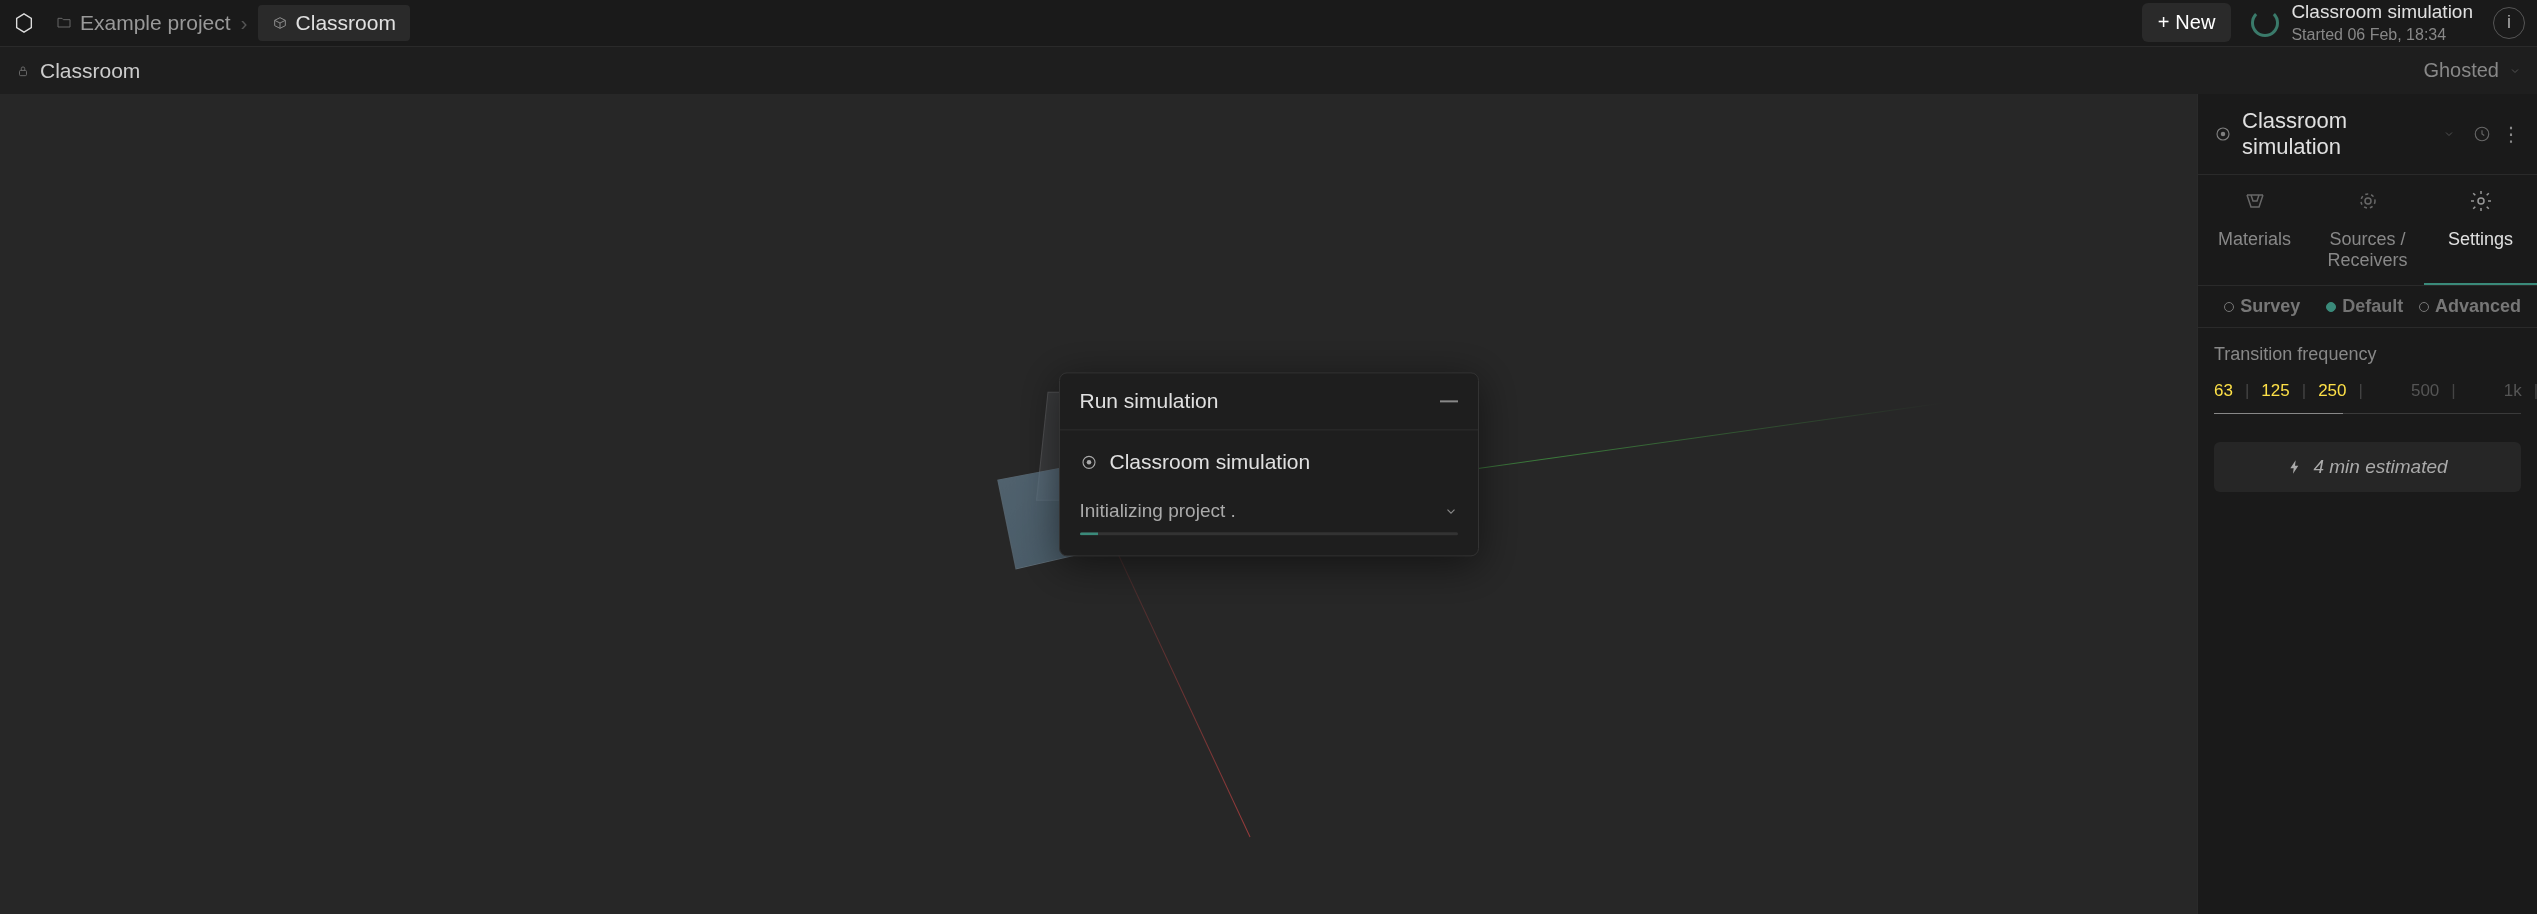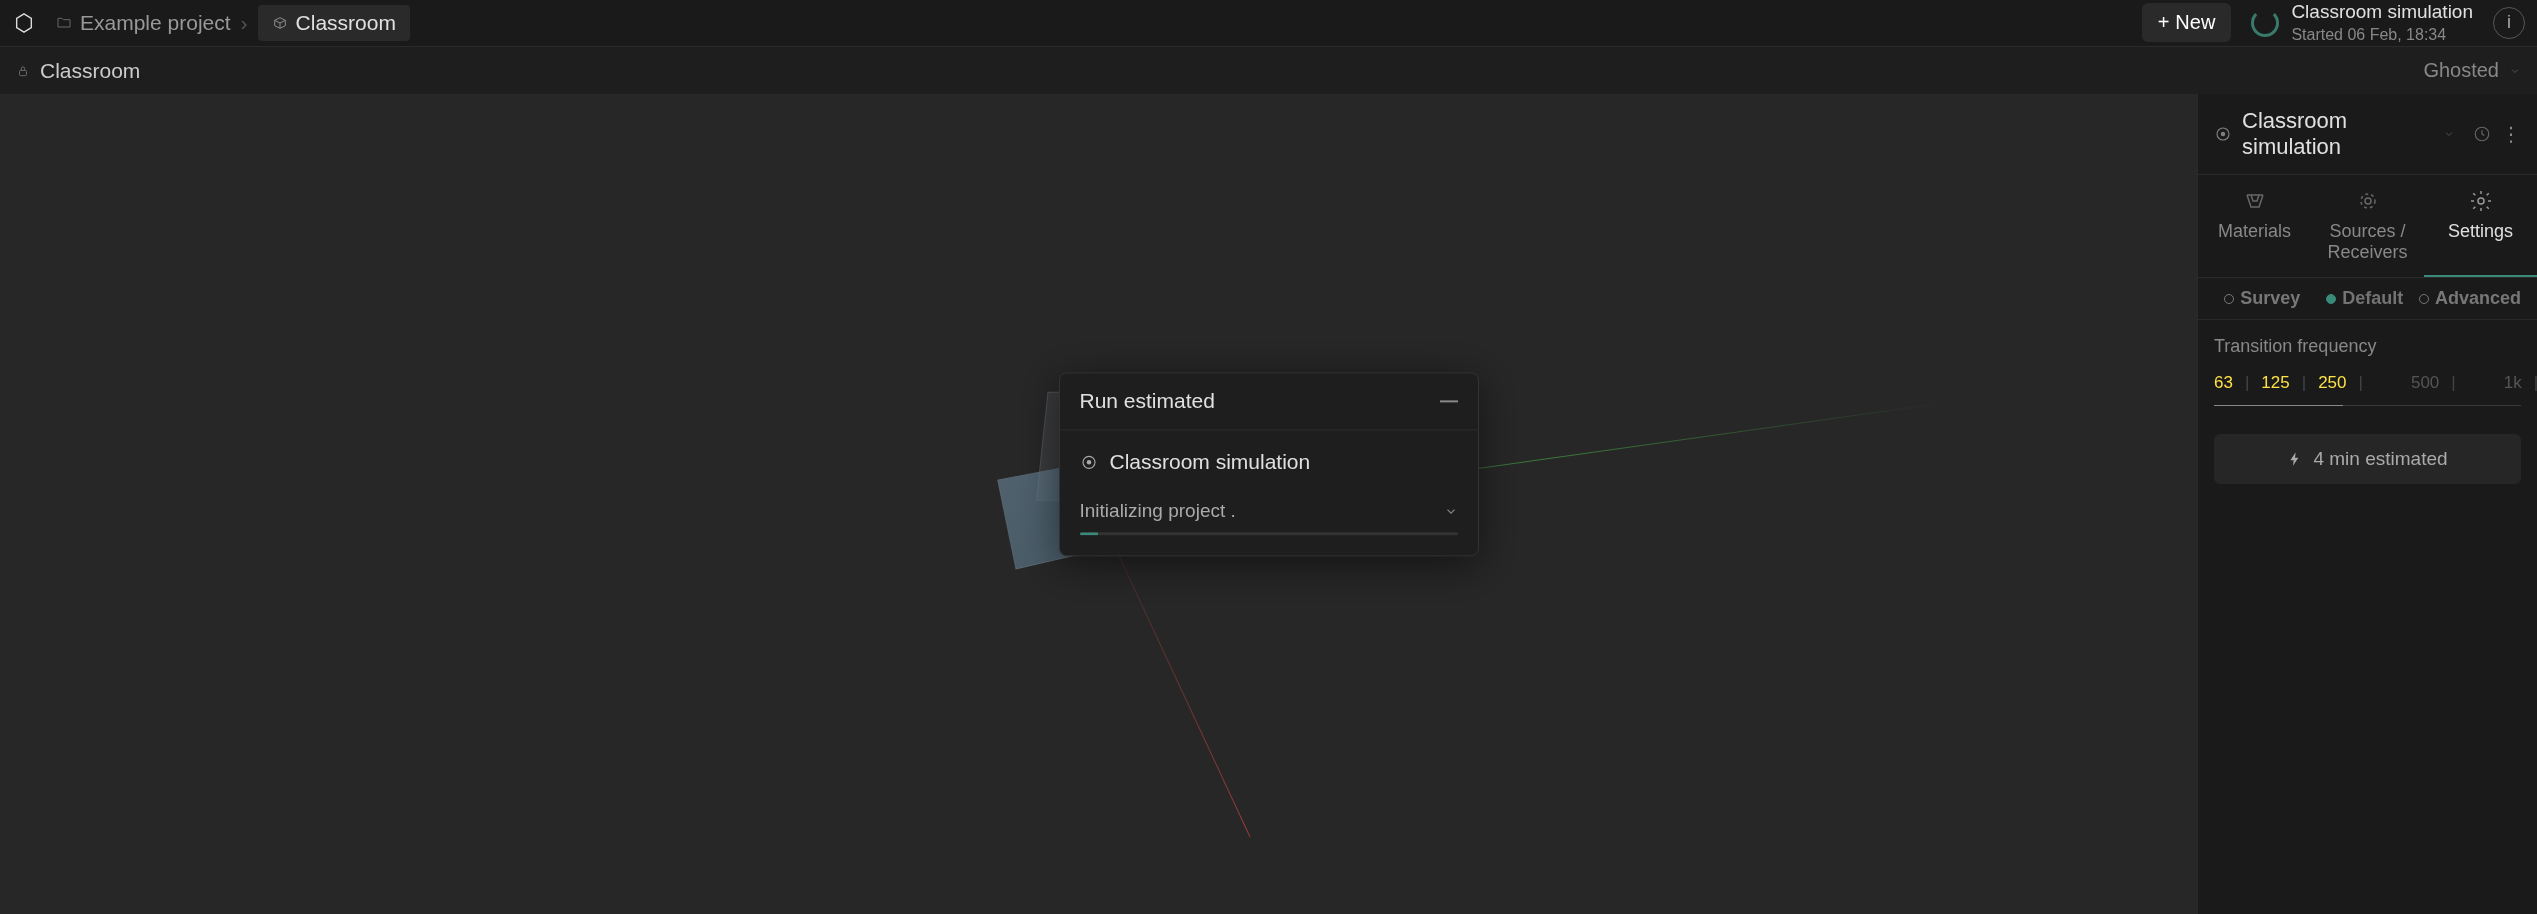--- a/index.html
+++ b/index.html
@@ -42,41 +42,41 @@
 
     
     .right-panel { width: 340px; background: #1a1a1a; border-left: 1px solid #2a2a2a; display: flex; flex-direction: column; }
     .panel-header { padding: 14px 16px; display: flex; align-items: center; gap: 10px; border-bottom: 1px solid #2a2a2a; }
     .panel-header-title { flex: 1; font-size: 22px; color: #e0e0e0; }
     .panel-header-icon { width: 18px; height: 18px; opacity: 0.7; }
     .chevron-small { width: 12px; height: 12px; opacity: 0.5; }
     .more-icon { font-size: 20px; color: #888; cursor: pointer; }
 
     .panel-tabs { display: flex; border-bottom: 1px solid #2a2a2a; }
-    .panel-tab { flex: 1; padding: 14px 6px; text-align: center; font-size: 18px; color: #888; cursor: pointer; display: flex; flex-direction: column; align-items: center; gap: 8px; }
+    .panel-tab { flex: 1; padding: 14px 6px; text-align: center; font-size: 18px; color: #888; cursor: pointer; display: flex; flex-direction: column; align-items: center; gap: 16px; }
     .panel-tab.active { color: #e0e0e0; border-bottom: 2px solid #3a8a7a; }
     .tab-icon { width: 24px; height: 24px; opacity: 0.7; }
 
     .sub-tabs { display: flex; padding: 10px 16px; gap: 6px; font-size: 18px; color: #777; border-bottom: 1px solid #2a2a2a; }
     .sub-tab { flex: 1; text-align: center; cursor: pointer; display: flex; align-items: center; justify-content: center; gap: 6px; font-weight: bold; }
     .sub-tab.active { color: #737373; }
     .radio-dot { width: 10px; height: 10px; border-radius: 50%; border: 1px solid currentColor; }
     .sub-tab.active .radio-dot { background: #3a8a7a; border-color: #3a8a7a; }
 
     .panel-section { padding: 16px; }
     .section-label { font-size: 18px; color: #888; margin-bottom: 16px; }
     .freq-row { display: flex; gap: 12px; font-size: 17px; color: #666; align-items: center; }
     .freq-val { color: #fde047; }
     .freq-val.dim { color: #555; margin-left: 36px; }
     .freq-sep { color: #444; }
     .freq-edit { margin-left: auto; color: #666; cursor: pointer; }
     .freq-underline { height: 1px; background: #3a3a3a; margin-top: 12px; position: relative; }
     .freq-underline::before { content: ''; position: absolute; left: 0; width: 42%; height: 1px; background: #888; }
 
-    .estimate-box { margin: 12px 16px; padding: 14px; background: #262626; border-radius: 6px; display: flex; align-items: center; justify-content: center; gap: 10px; font-size: 19px; color: #aaa; }
+    .estimate-box { margin: 12px 16px; padding: 14px; background: #262626; border-radius: 6px; display: flex; align-items: center; justify-content: center; gap: 10px; font-size: 19px; color: #aaa; font-style: italic; }
 
     
     .modal { position: absolute; left: 50%; top: 50%; transform: translate(-50%, -46%); width: 420px; background: #1e1e1e; border: 1px solid #333; border-radius: 8px; box-shadow: 0 8px 40px rgba(0,0,0,0.5); }
     .modal-header { padding: 16px 20px; display: flex; align-items: center; justify-content: space-between; border-bottom: 1px solid #2e2e2e; }
     .modal-title { font-size: 21px; color: #e0e0e0; font-weight: 500; }
     .modal-min { width: 18px; height: 2px; background: #888; cursor: pointer; }
     .modal-body { padding: 20px; }
     .modal-sim-row { display: flex; align-items: center; gap: 12px; margin-bottom: 26px; }
     .modal-sim-name { font-size: 21px; font-weight: 500; color: #e0e0e0; }
     .modal-status-row { display: flex; align-items: center; gap: 12px; font-size: 19px; color: #aaa; }
@@ -241,21 +241,21 @@
       <svg width="16" height="16" viewBox="0 0 24 24">
           <path d="M13 2L5 14h5l-1 8 8-12h-5z" fill="#aaa"></path>
         </svg>
       <span>4 min estimated</span>
     </div>
   </div>
 </div>
 
 <div class="modal">
   <div class="modal-header">
-    <span class="modal-title">Run estimated</span>
+    <span class="modal-title">Run simulation</span>
     <div class="modal-min"></div>
   </div>
   <div class="modal-body">
     <div class="modal-sim-row">
       <svg width="18" height="18" viewBox="0 0 24 24">
           <circle cx="12" cy="12" r="8" fill="none" stroke="#aaa" stroke-width="1.5"></circle>
           <circle cx="12" cy="12" r="3" fill="#aaa"></circle>
         </svg>
       <span class="modal-sim-name">Classroom simulation</span>
     </div>

